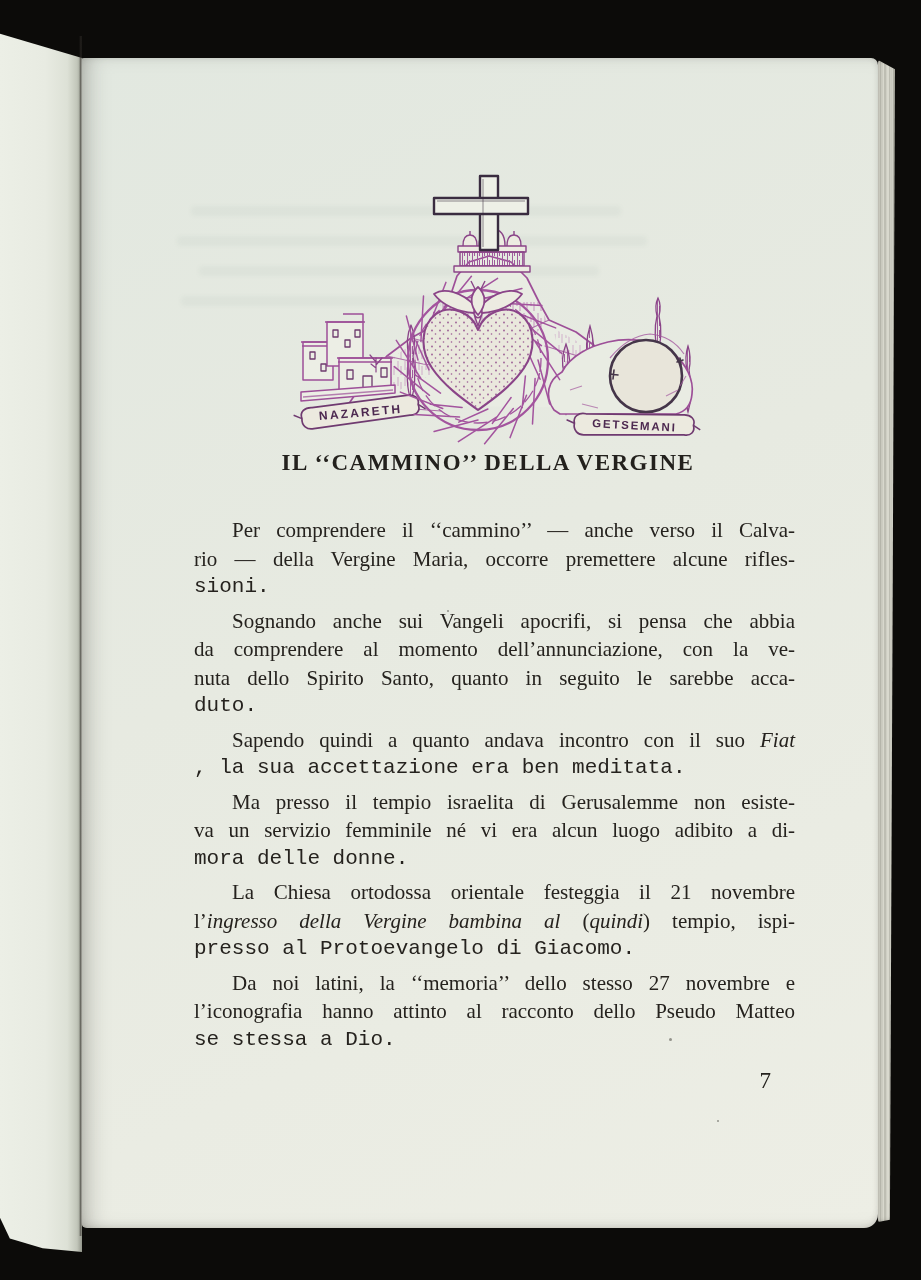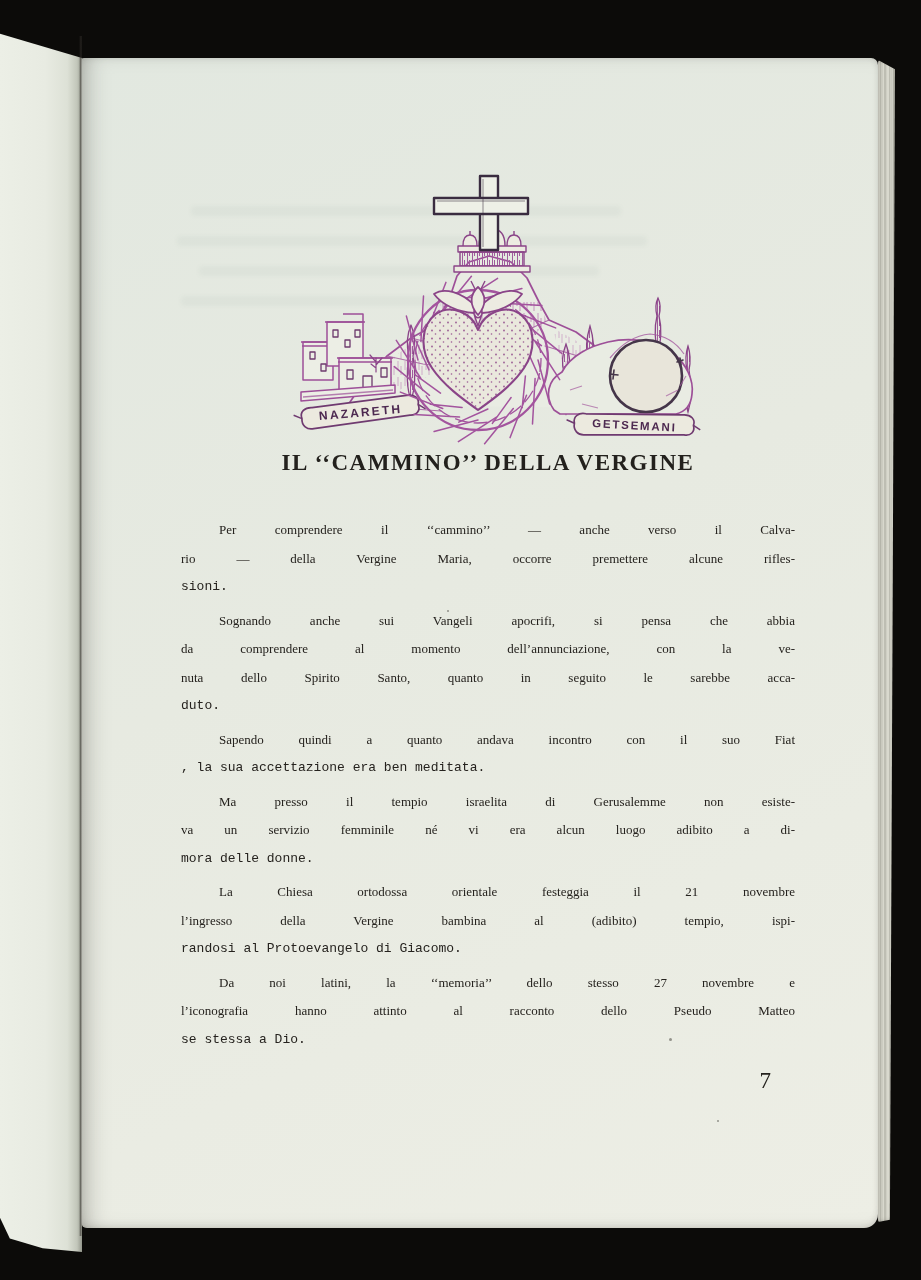--- a/index.html
+++ b/index.html
@@ -54,25 +54,25 @@
   .illustration{width:410px;height:270px;margin:110px 0 0 110px;}
   .illustration svg{overflow:visible;display:block;}
 
   .title{
     margin:10px 0 38px 0;
     font-size:23px;line-height:30px;font-weight:bold;
     letter-spacing:1.5px;text-align:center;color:#23211d;
     white-space:nowrap;
   }
 
-  .para{margin:0 0 5px 0;font-size:13px;line-height:28.5px;color:var(--ink);}
+  .para{margin:0 0 5px 13px;font-size:21px;line-height:28.5px;color:var(--ink);}
   .line{text-align:justify;text-align-last:justify;}
   .line.last{text-align-last:left;font-family:Liberation Mono, monospace;}
   .line.first{text-indent:38px;}
-  .it{}
+  .it{font-style:italic;}
 
   .page-number{
     margin-top:14px;text-align:right;padding-right:24px;
     font-size:23px;color:var(--ink);
   }
 
   
   .ghost-line{position:absolute;background:#5d7a6e;opacity:.05;filter:blur(2px);border-radius:3px;}
   .speck{position:absolute;border-radius:50%;background:#3c3a34;opacity:.5;}
 
@@ -240,22 +240,22 @@
             <div class="line first"><span>Sapendo quindi a quanto andava incontro con il suo </span><span class="it">Fiat</span></div>
             <div class="line last"><span>, la sua accettazione era ben meditata.</span></div>
           </div>
           <div class="para">
             <div class="line first"><span>Ma presso il tempio israelita di Gerusalemme non esiste-</span></div>
             <div class="line"><span>va un servizio femminile né vi era alcun luogo adibito a di-</span></div>
             <div class="line last"><span>mora delle donne.</span></div>
           </div>
           <div class="para">
             <div class="line first"><span>La Chiesa ortodossa orientale festeggia il 21 novembre</span></div>
-            <div class="line"><span>l’</span><span class="it">ingresso della Vergine bambina al</span><span> (</span><span class="it">adibito</span><span>) tempio, ispi-</span></div>
-            <div class="line last"><span>randosi al Protoevangelo di Giacomo.</span></div>
+            <div class="line"><span>l’</span><span class="it">ingresso della Vergine bambina al</span><span> (</span><span class="it">quindi</span><span>) tempio, ispi-</span></div>
+            <div class="line last"><span>presso al Protoevangelo di Giacomo.</span></div>
           </div>
           <div class="para">
             <div class="line first"><span>Da noi latini, la ‘‘memoria’’ dello stesso 27 novembre e</span></div>
             <div class="line"><span>l’iconografia hanno attinto al racconto dello Pseudo Matteo</span></div>
             <div class="line last"><span>se stessa a Dio.</span></div>
           </div>
         </div>
 
       <div class="page-number">7</div>
 

